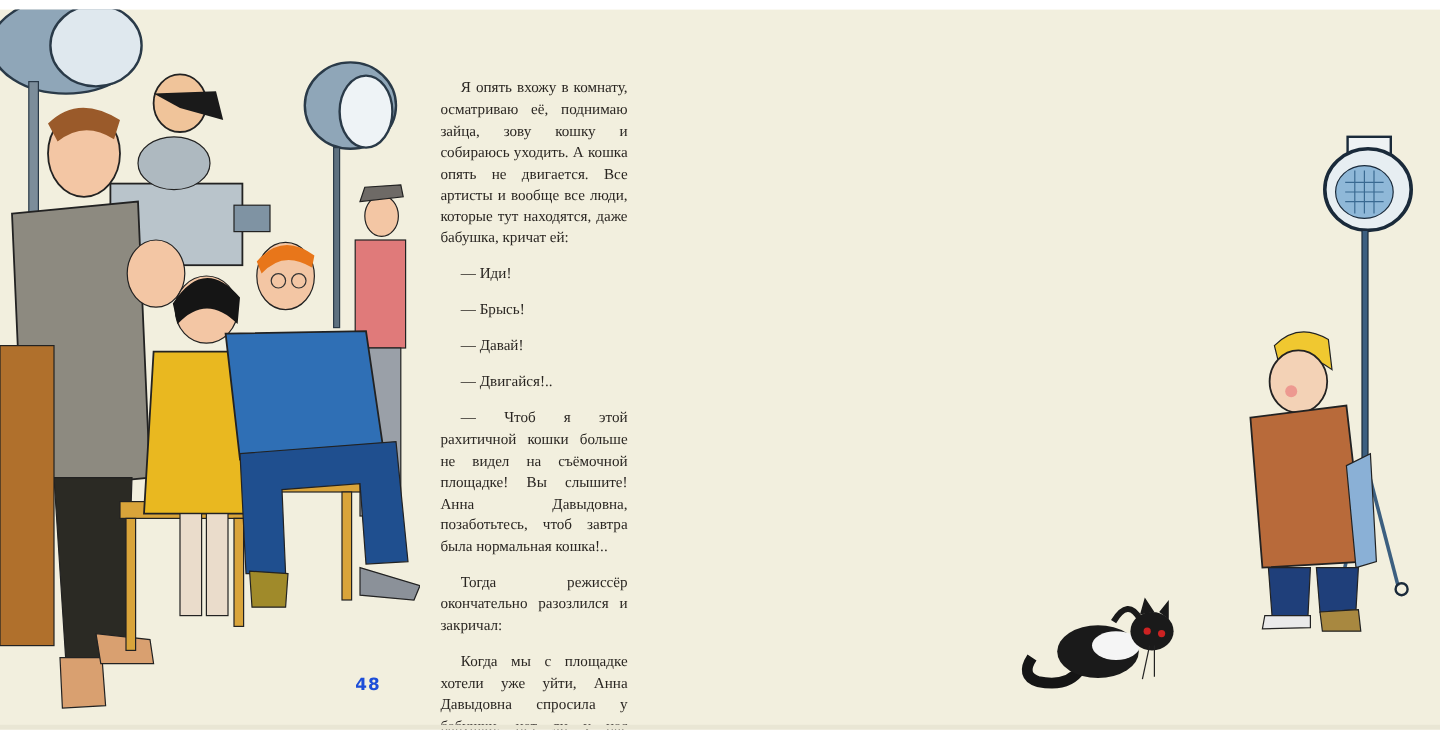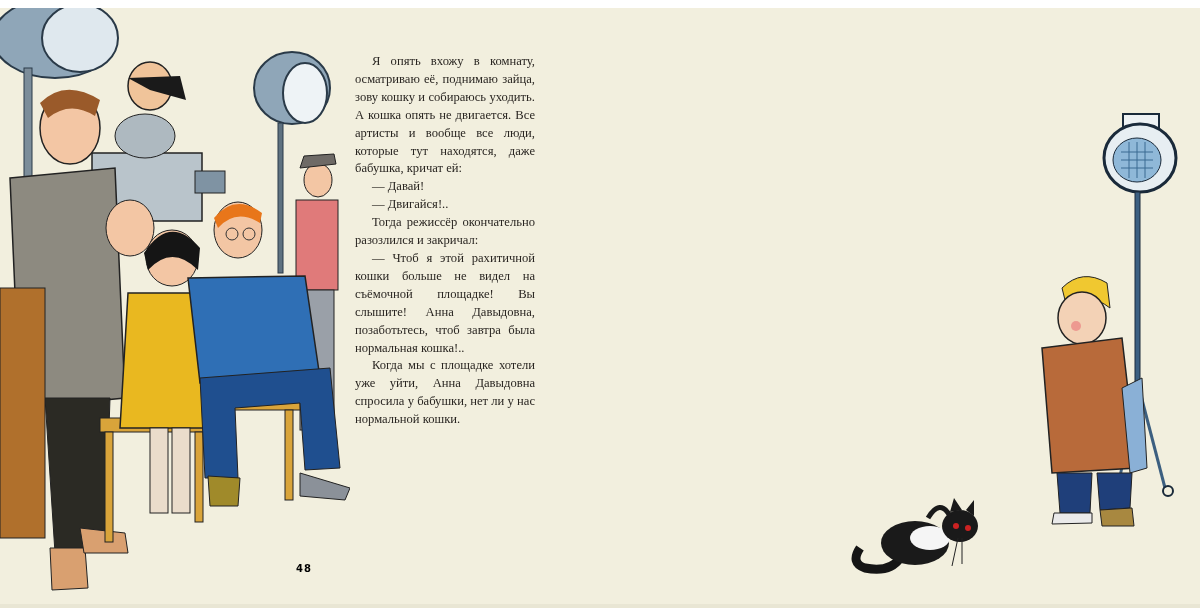--- a/index.html
+++ b/index.html
@@ -17,30 +17,30 @@
     .page-left { left: 0; width: 600px; }
     .page-right { left: 600px; width: 600px; }
 
     .text-col {
       position: absolute;
       font-size: 12.6px;
       line-height: 17.9px;
       text-align: justify;
       hyphens: manual;
     }
-    .text-col p { margin: 0; text-indent: 17px; }
+    .text-col p { margin: 12px; text-indent: 17px; }
     .text-col p.dlg { text-indent: 17px; }
 
     .left-col { left: 355px; top: 45px; width: 180px; }
 
     .page-number {
       position: absolute; left: 296px; top: 555px;
       font-family: "DejaVu Sans", sans-serif;
-      font-size: 10px; font-weight: bold; letter-spacing: 1px;
-      color: #000000;
+      font-size: 14px; font-weight: bold; letter-spacing: 1px;
+      color: #1d4ed8;
     }
     .illus { position: absolute; }
     .bottom-shade {
       position: absolute; left: 0; bottom: 0; width: 1200px; height: 4px;
       background: #e9e6d4;
     }
   </style>
 </head>
 <body>
 
@@ -112,24 +112,26 @@
         <circle cx="249" cy="226" r="6" fill="none" stroke="#333"></circle>
         <path d="M188 270 L305 268 L320 370 L200 375 Z" fill="#2f6fb5" stroke="#222" stroke-width="1.5"></path>
         <path d="M200 370 L330 360 L340 460 L305 462 L300 395 L235 400 L238 470 L205 470 Z" fill="#1f4f8f" stroke="#222"></path>
         <path d="M300 465 L350 480 L345 492 L300 488 Z" fill="#8b9199" stroke="#222"></path>
         <path d="M208 468 L240 470 L238 498 L210 498 Z" fill="#a08a2a" stroke="#222"></path>
       </g>
     </svg>
 
     <div class="text-col left-col">
       <p>Я опять вхожу в комнату, осматриваю её, поднимаю зайца, зову кошку и собираюсь уходить. А кошка опять не двигается. Все артисты и вообще все люди, которые тут находятся, даже бабушка, кричат ей:</p>
+      <p class="dlg">— Иди!</p>
+      <p class="dlg">— Брысь!</p>
       <p class="dlg">— Давай!</p>
       <p class="dlg">— Двигайся!..</p>
+      <p>— Чтоб я этой рахитичной кошки больше не видел на съёмочной площадке! Вы слышите! Анна Давыдовна, позаботьтесь, чтоб завтра была нормальная кошка!..</p>
       <p>Тогда режиссёр окончательно разозлился и закричал:</p>
-      <p>— Чтоб я этой рахитичной кошки больше не видел на съёмочной площадке! Вы слышите! Анна Давыдовна, позаботьтесь, чтоб завтра была нормальная кошка!..</p>
       <p>Когда мы с площадке хотели уже уйти, Анна Давыдовна спросила у бабушки, нет ли у нас нормальной кошки.</p>
 
     </div>
 
     <div class="page-number">48</div>
   </div>
 
   <div class="page page-right">
 
     <svg class="illus" style="left:495px;top:100px" width="105" height="400" viewBox="0 0 105 400">

